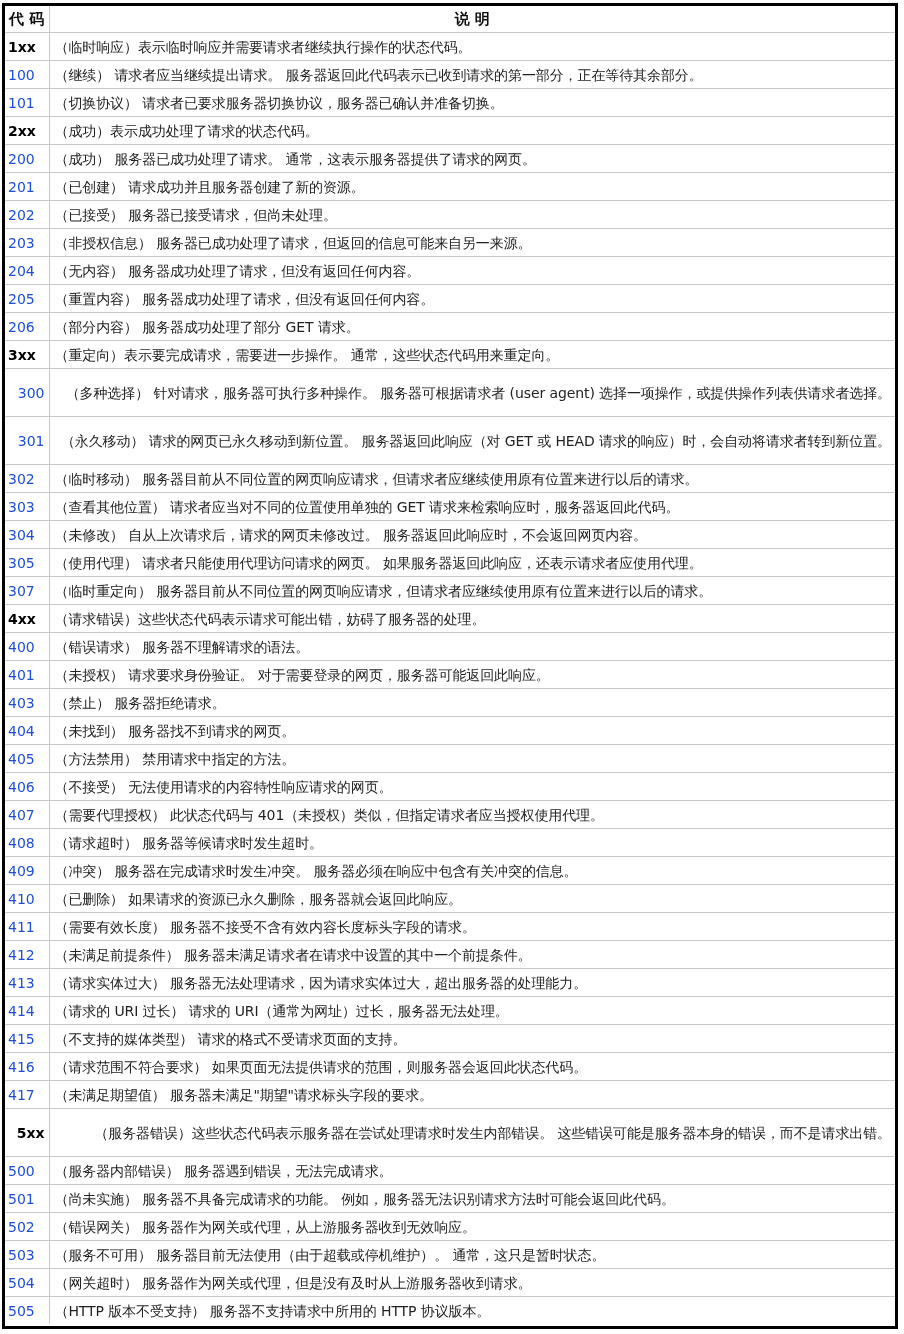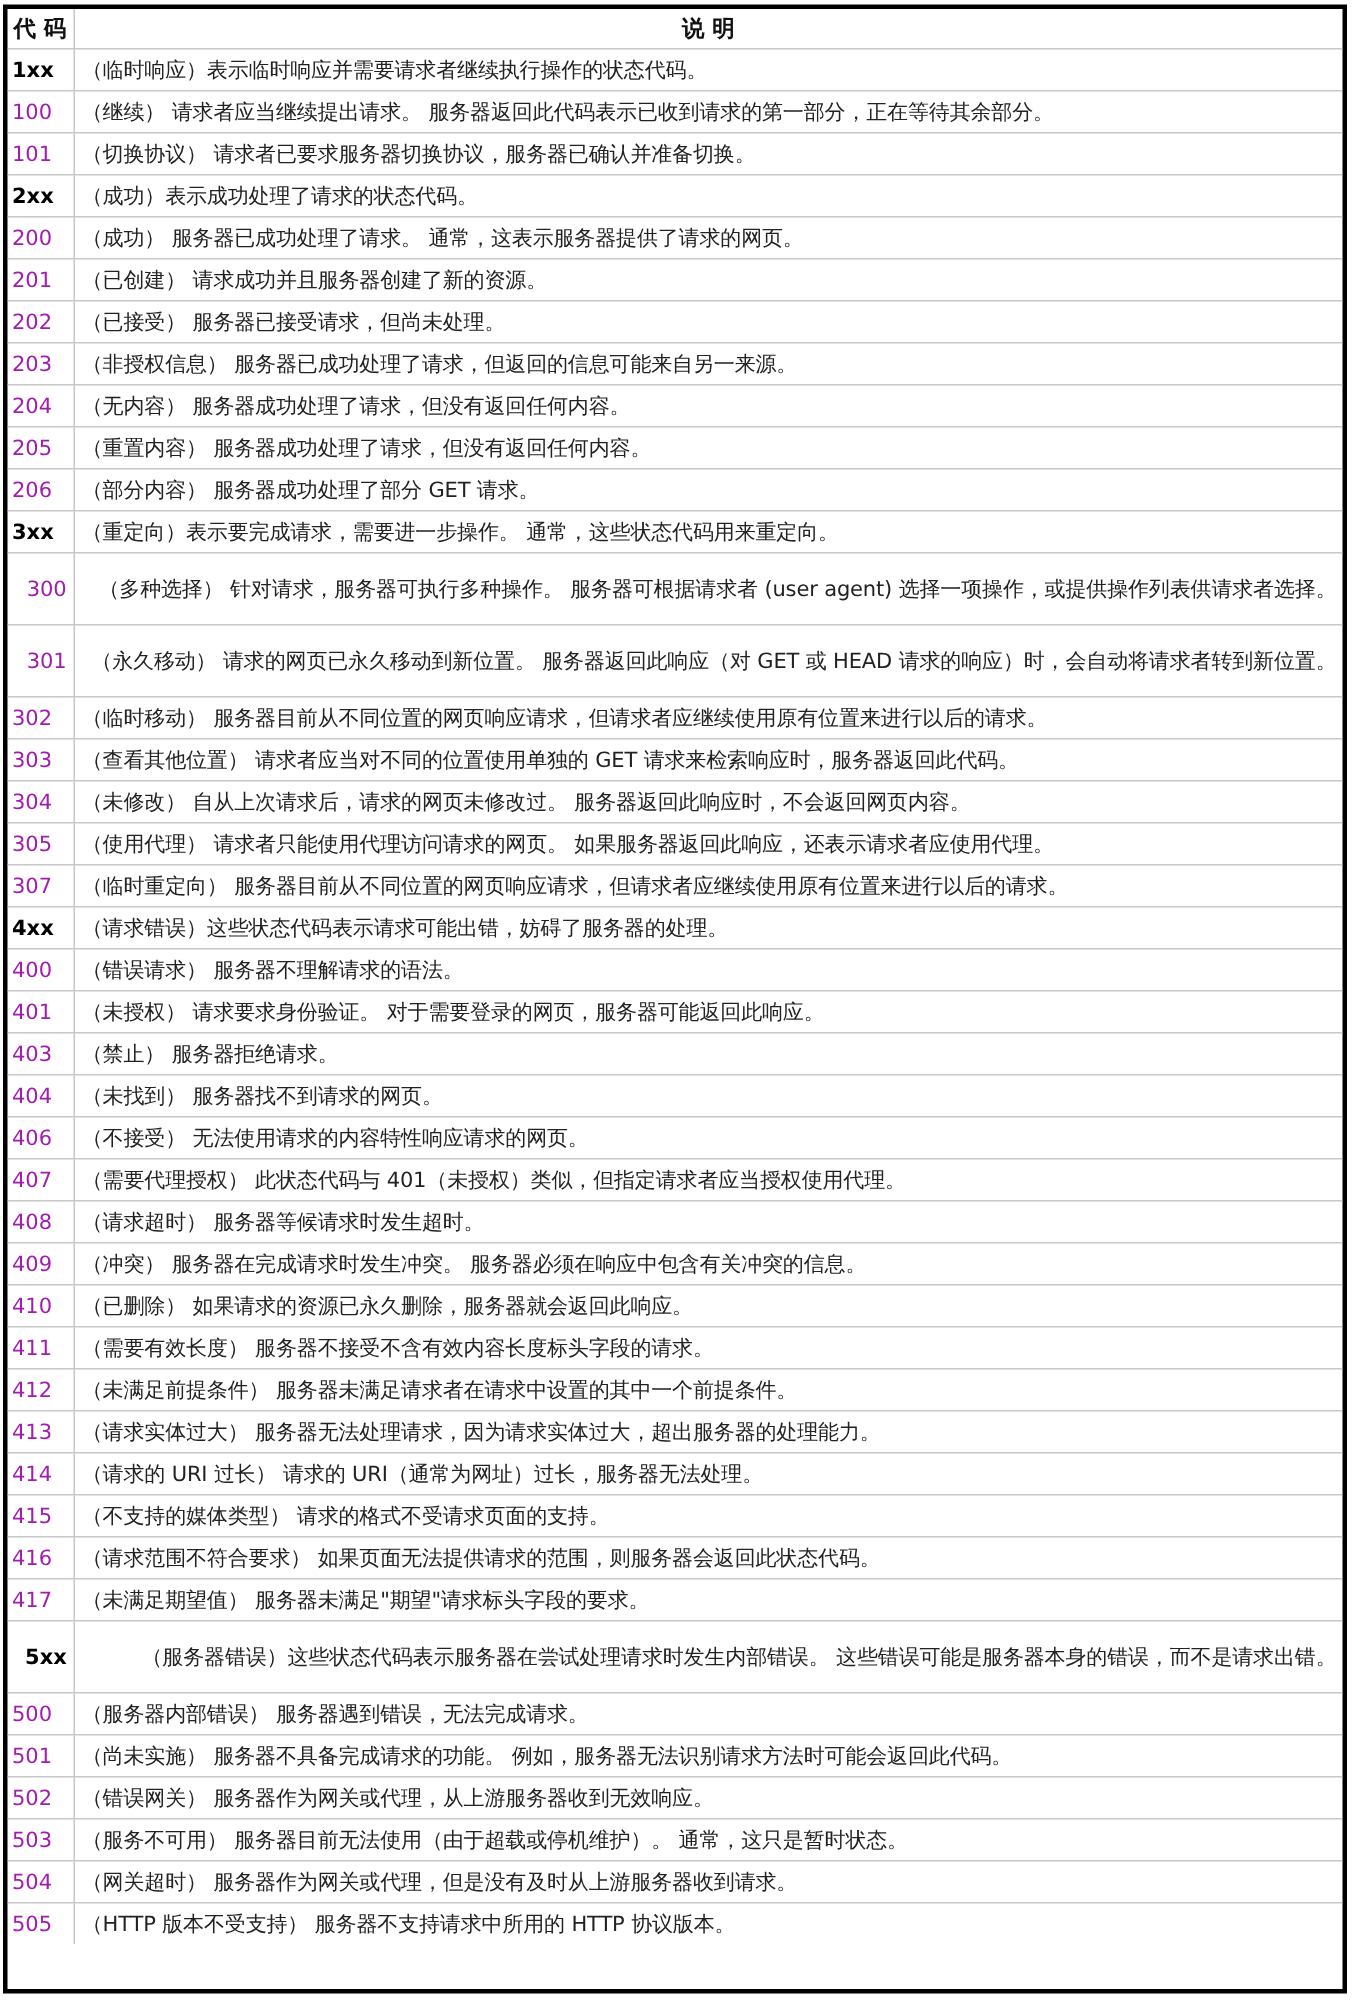--- a/index.html
+++ b/index.html
@@ -8,21 +8,21 @@
     position: absolute; left: 2px; top: 3px; width: 896px; height: 1326px;
     border: 3px solid #000000; box-sizing: border-box; overflow: hidden;
   }
   table { border-collapse: collapse; width: 100%; table-layout: fixed;
     font-family: "DejaVu Sans", "Liberation Sans", sans-serif; font-size: 14px; color: #222; }
   col.c1 { width: 44px; }
   th, td { border: 1px solid #c8c8c8; padding: 0 4px; text-align: left; vertical-align: middle; }
   th { height: 26px; font-weight: bold; font-size: 15px; color: #111; }
   th.desc { text-align: center; }
   td { height: 27px; line-height: 20px; }
-  td.code { padding-left: 3px; font-size: 14px; color: #a21caf; }
+  td.code { padding-left: 3px; font-size: 14px; color: #1d4ed8; }
   tr.group td.code { font-weight: bold; color: #000000; }
   tr.tall td { height: 47px; text-align: right; }
   td.desc { padding-left: 5px; letter-spacing: -0.1px; margin-top: 28px; }
   tr:first-child th { border-top: none; }
   th:first-child, td:first-child { border-left: none; }
   th:last-child, td:last-child { border-right: none; }
   tbody tr:last-child td { border-bottom: none; }
 </style>
 </head>
 <body>
@@ -130,20 +130,24 @@
         </tr>
         <tr>
           <td class="code">403</td>
           <td class="desc">（禁止） 服务器拒绝请求。</td>
         </tr>
         <tr>
           <td class="code">404</td>
           <td class="desc">（未找到） 服务器找不到请求的网页。</td>
         </tr>
         <tr>
+          <td class="code">405</td>
+          <td class="desc">（方法禁用） 禁用请求中指定的方法。</td>
+        </tr>
+        <tr>
           <td class="code">406</td>
           <td class="desc">（不接受） 无法使用请求的内容特性响应请求的网页。</td>
         </tr>
         <tr>
           <td class="code">407</td>
           <td class="desc">（需要代理授权） 此状态代码与 401（未授权）类似，但指定请求者应当授权使用代理。</td>
         </tr>
         <tr>
           <td class="code">408</td>
           <td class="desc">（请求超时） 服务器等候请求时发生超时。</td>

